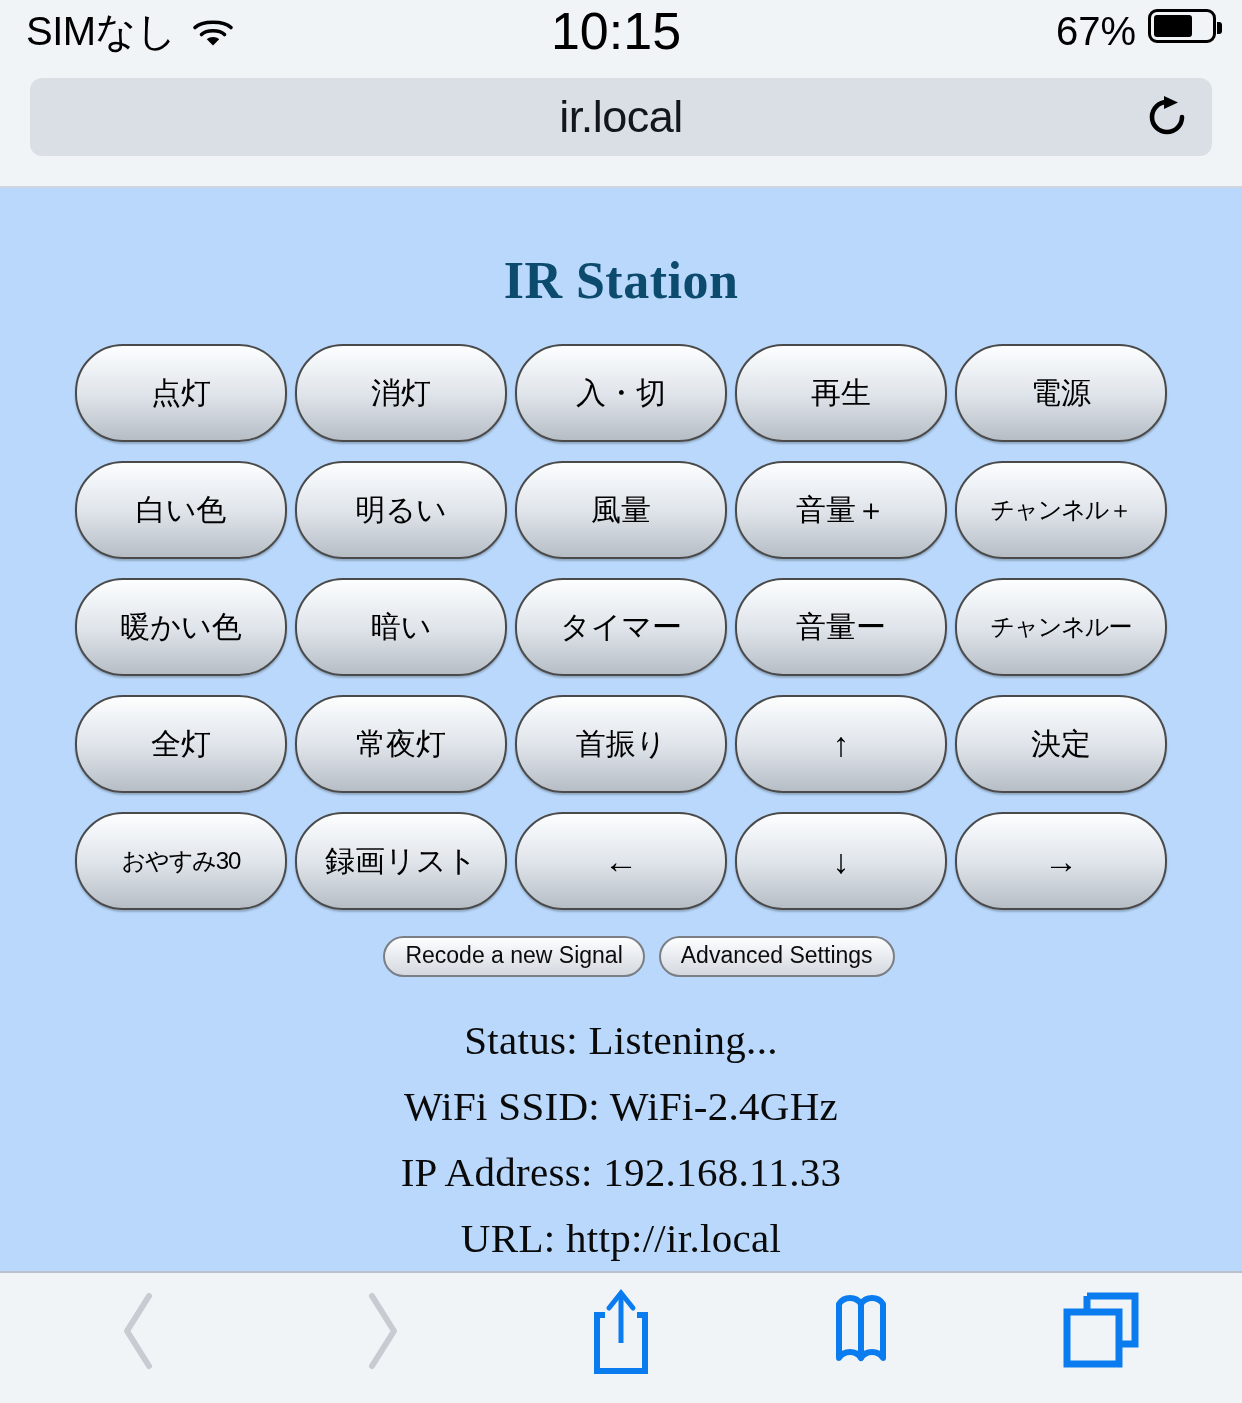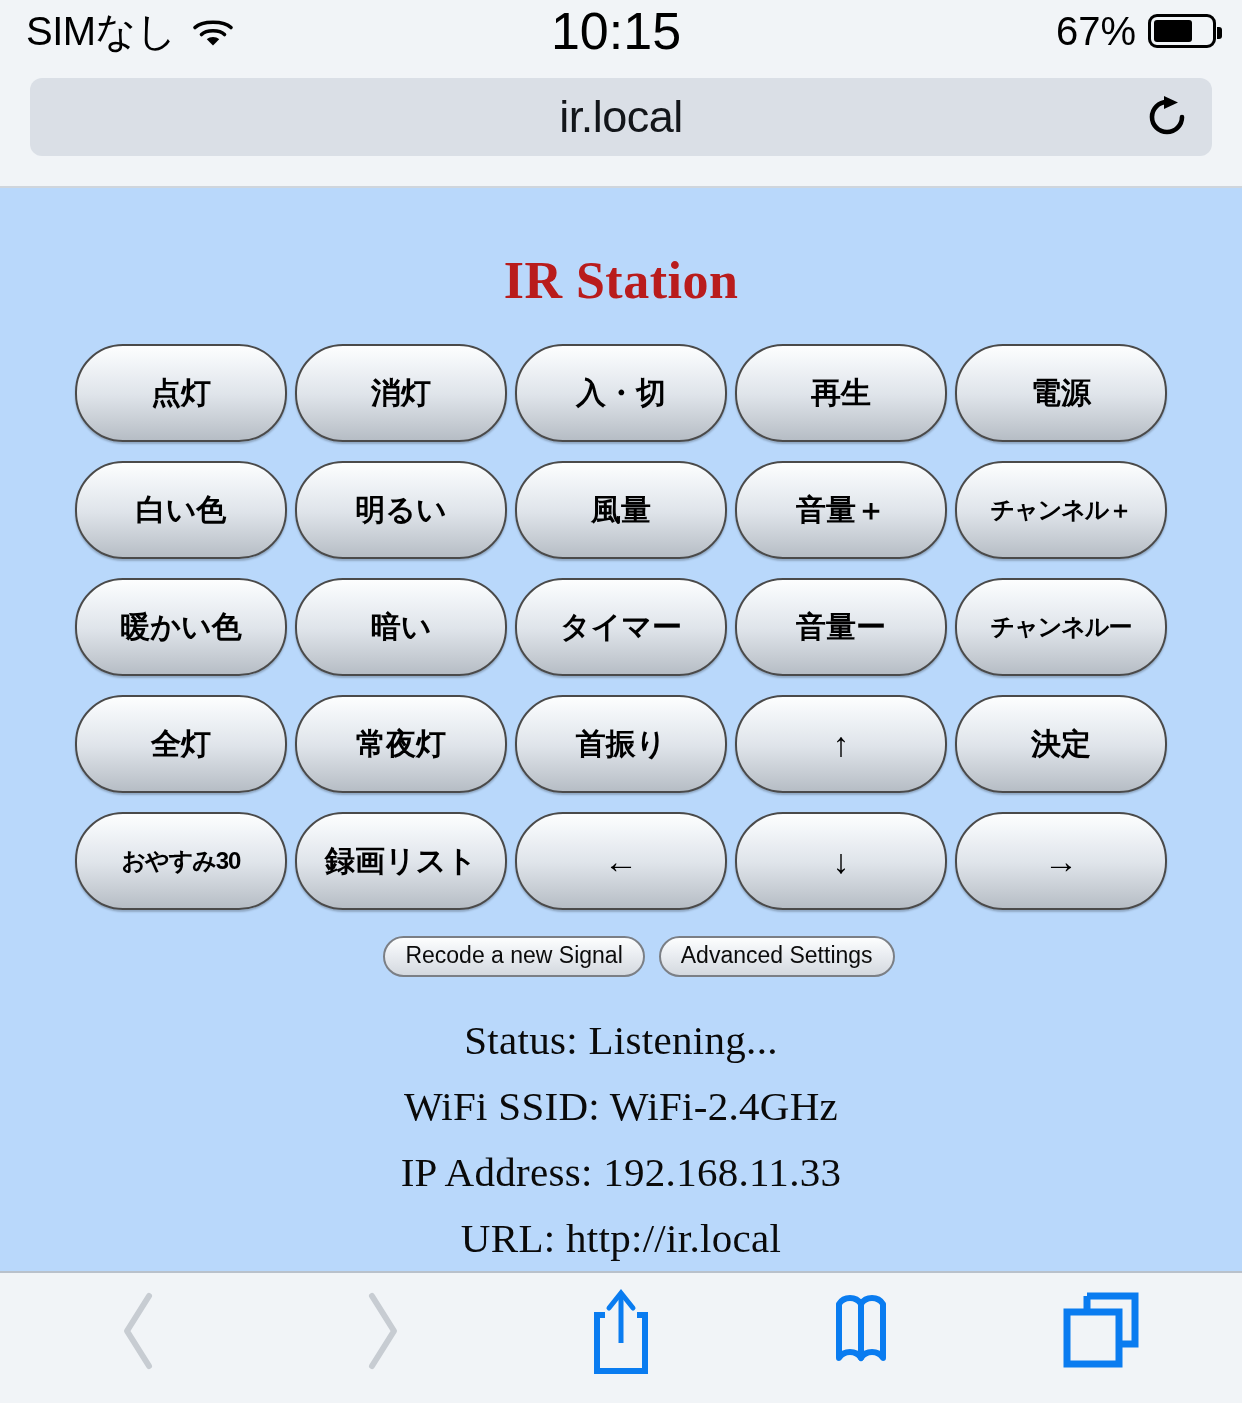--- a/index.html
+++ b/index.html
@@ -34,21 +34,21 @@
   .wifi-icon { width: 44px; height: 34px; display:block; }
   .sb-center {
     position: absolute;
     left: 0; right: 10px;
     text-align: center;
     font-size: 52px;
     color: #000;
     letter-spacing: 0px;
   }
   .sb-right {
-    display:flex; align-items:center; justify-content:flex-end;
+    display:flex; align-items:flex-start; justify-content:flex-end;
     gap: 12px; flex: 1 1 0;
     position: relative; z-index: 2;
   }
   .sb-batt-text { font-size: 40px; color:#000; }
   .batt {
     width: 68px; height: 34px;
     border: 3px solid #000;
     border-radius: 9px;
     position: relative;
     display: flex; align-items: center;
@@ -102,21 +102,21 @@
     height: 1083px;
     background: #b9d8fb;
     overflow: hidden;
     padding-top: 1px;
   }
   .page-title {
     text-align: center;
     font-family: "Liberation Serif", serif;
     font-weight: bold;
     font-size: 52px;
-    color: #b91c1c;
+    color: #0c4a6e;
     margin: 62px 0 0 0;
     letter-spacing: 0.5px;
   }
 
   .grid {
     margin: 34px auto 0 auto;
     width: 1090px;
     display: grid;
     grid-template-columns: repeat(5, 212px);
     grid-auto-rows: 98px;
@@ -127,21 +127,21 @@
 
   .ir-btn {
     width: 212px;
     height: 98px;
     border: 2px solid #4a4a4a;
     border-radius: 48px;
     background: linear-gradient(to bottom, #fdfefe 0%, #f2f5f8 18%, #dfe4ea 52%, #c6ccd3 82%, #b6bdc5 100%);
     box-shadow: 0 2px 2px rgba(0,0,0,0.22);
     color: #000;
     font-family: "Liberation Sans", sans-serif;
-    font-weight: 700;
+    font-weight: 400;
     font-size: 30px;
     display: flex;
     align-items: center;
     justify-content: center;
     text-align: center;
     cursor: pointer;
     padding: 0 6px;
     white-space: nowrap;
     overflow: hidden;
   }

